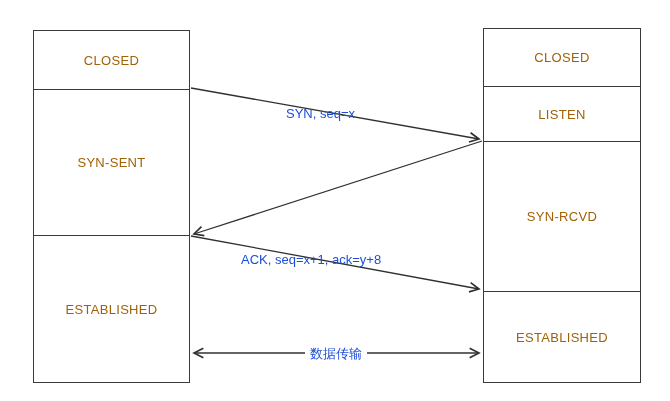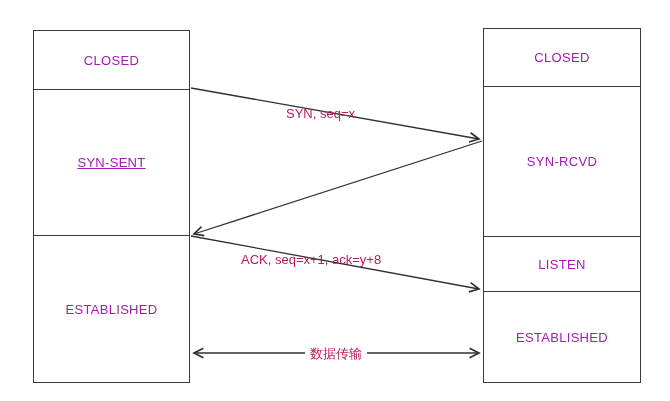--- a/index.html
+++ b/index.html
@@ -19,40 +19,40 @@
     background: #ffffff;
   }
   .column.left  { left: 33px;  top: 30px; width: 157px; height: 353px; }
   .column.right { left: 483px; top: 28px; width: 158px; height: 355px; }
   .state {
     display: flex;
     align-items: center;
     justify-content: center;
     font-size: 13px;
     letter-spacing: 0.3px;
-    color: #a21caf;
+    color: #a16207;
   }
   .state + .state { border-top: 1px solid #3a3a3a; }
   .left .s0 { height: 58px; }
-  .left .s1 { height: 146px; text-decoration: underline; }
+  .left .s1 { height: 146px; }
   .left .s2 { height: 147px; }
   .right .s0 { height: 57px; }
   .right .s1 { height: 55px; }
   .right .s2 { height: 150px; }
   .right .s3 { height: 91px; }
   svg.arrows {
     position: absolute;
     left: 0; top: 0;
     width: 670px; height: 401px;
     pointer-events: none;
   }
   .msg-label {
     position: absolute;
     font-size: 13px;
-    color: #be185d;
+    color: #1d4ed8;
     white-space: nowrap;
   }
   .msg-label.m0 { left: 286px; top: 106px; }
   .msg-label.m1 { left: 233px; top: 177px; }
   .msg-label.m2 { left: 241px; top: 252px; }
   .msg-label.m3 {
     left: 336px; top: 345px;
     transform: translateX(-50%);
     background: #ffffff;
     padding: 0 5px;
@@ -73,25 +73,25 @@
     </div>
     <div class="state s2">
       <span>ESTABLISHED</span>
     </div>
   </div>
 
   <div class="column right">
     <div class="state s0">
       <span>CLOSED</span>
     </div>
+    <div class="state s1">
+      <span>LISTEN</span>
+    </div>
     <div class="state s2">
       <span>SYN-RCVD</span>
-    </div>
-    <div class="state s1">
-      <span>LISTEN</span>
     </div>
     <div class="state s3">
       <span>ESTABLISHED</span>
     </div>
   </div>
 
   <svg class="arrows" viewBox="0 0 670 401">
     <defs>
       <marker id="arrowhead" viewBox="0 0 10 10" refX="8.5" refY="5" markerWidth="9" markerHeight="9" orient="auto-start-reverse">
         <path d="M0.5,1 L8.5,5 L0.5,9" fill="none" stroke="#303030" stroke-width="1.4"></path>

